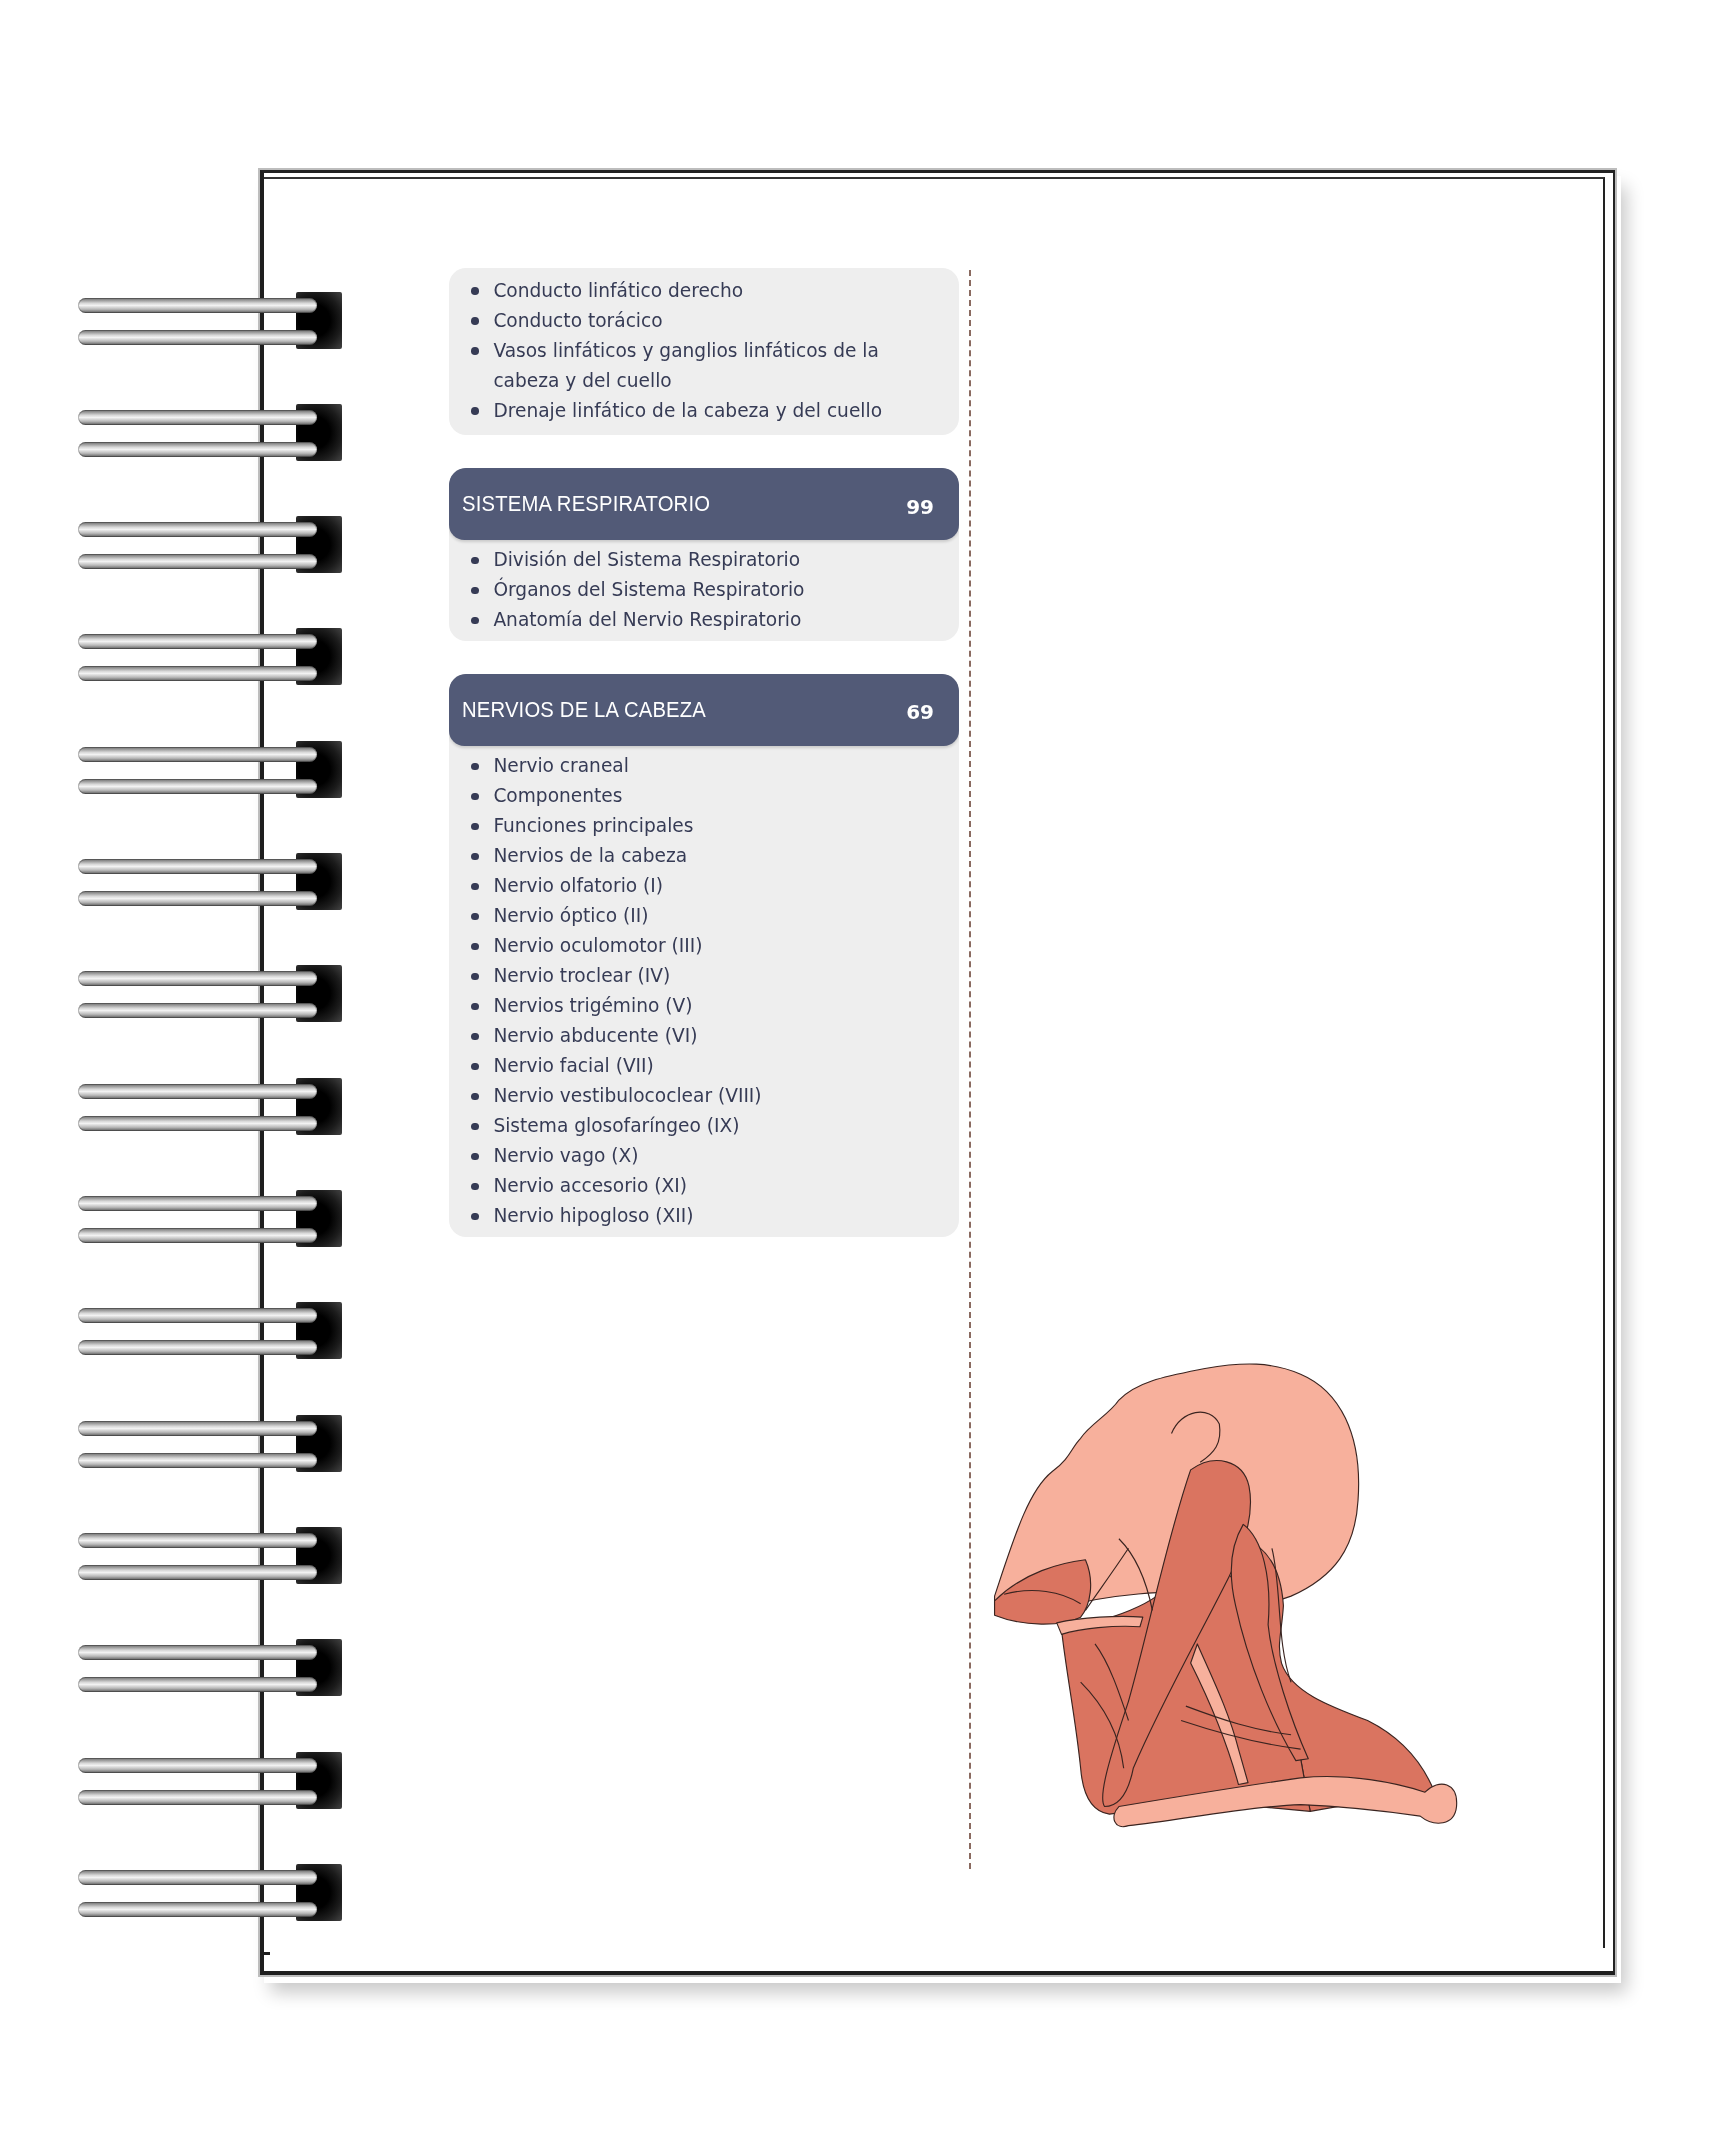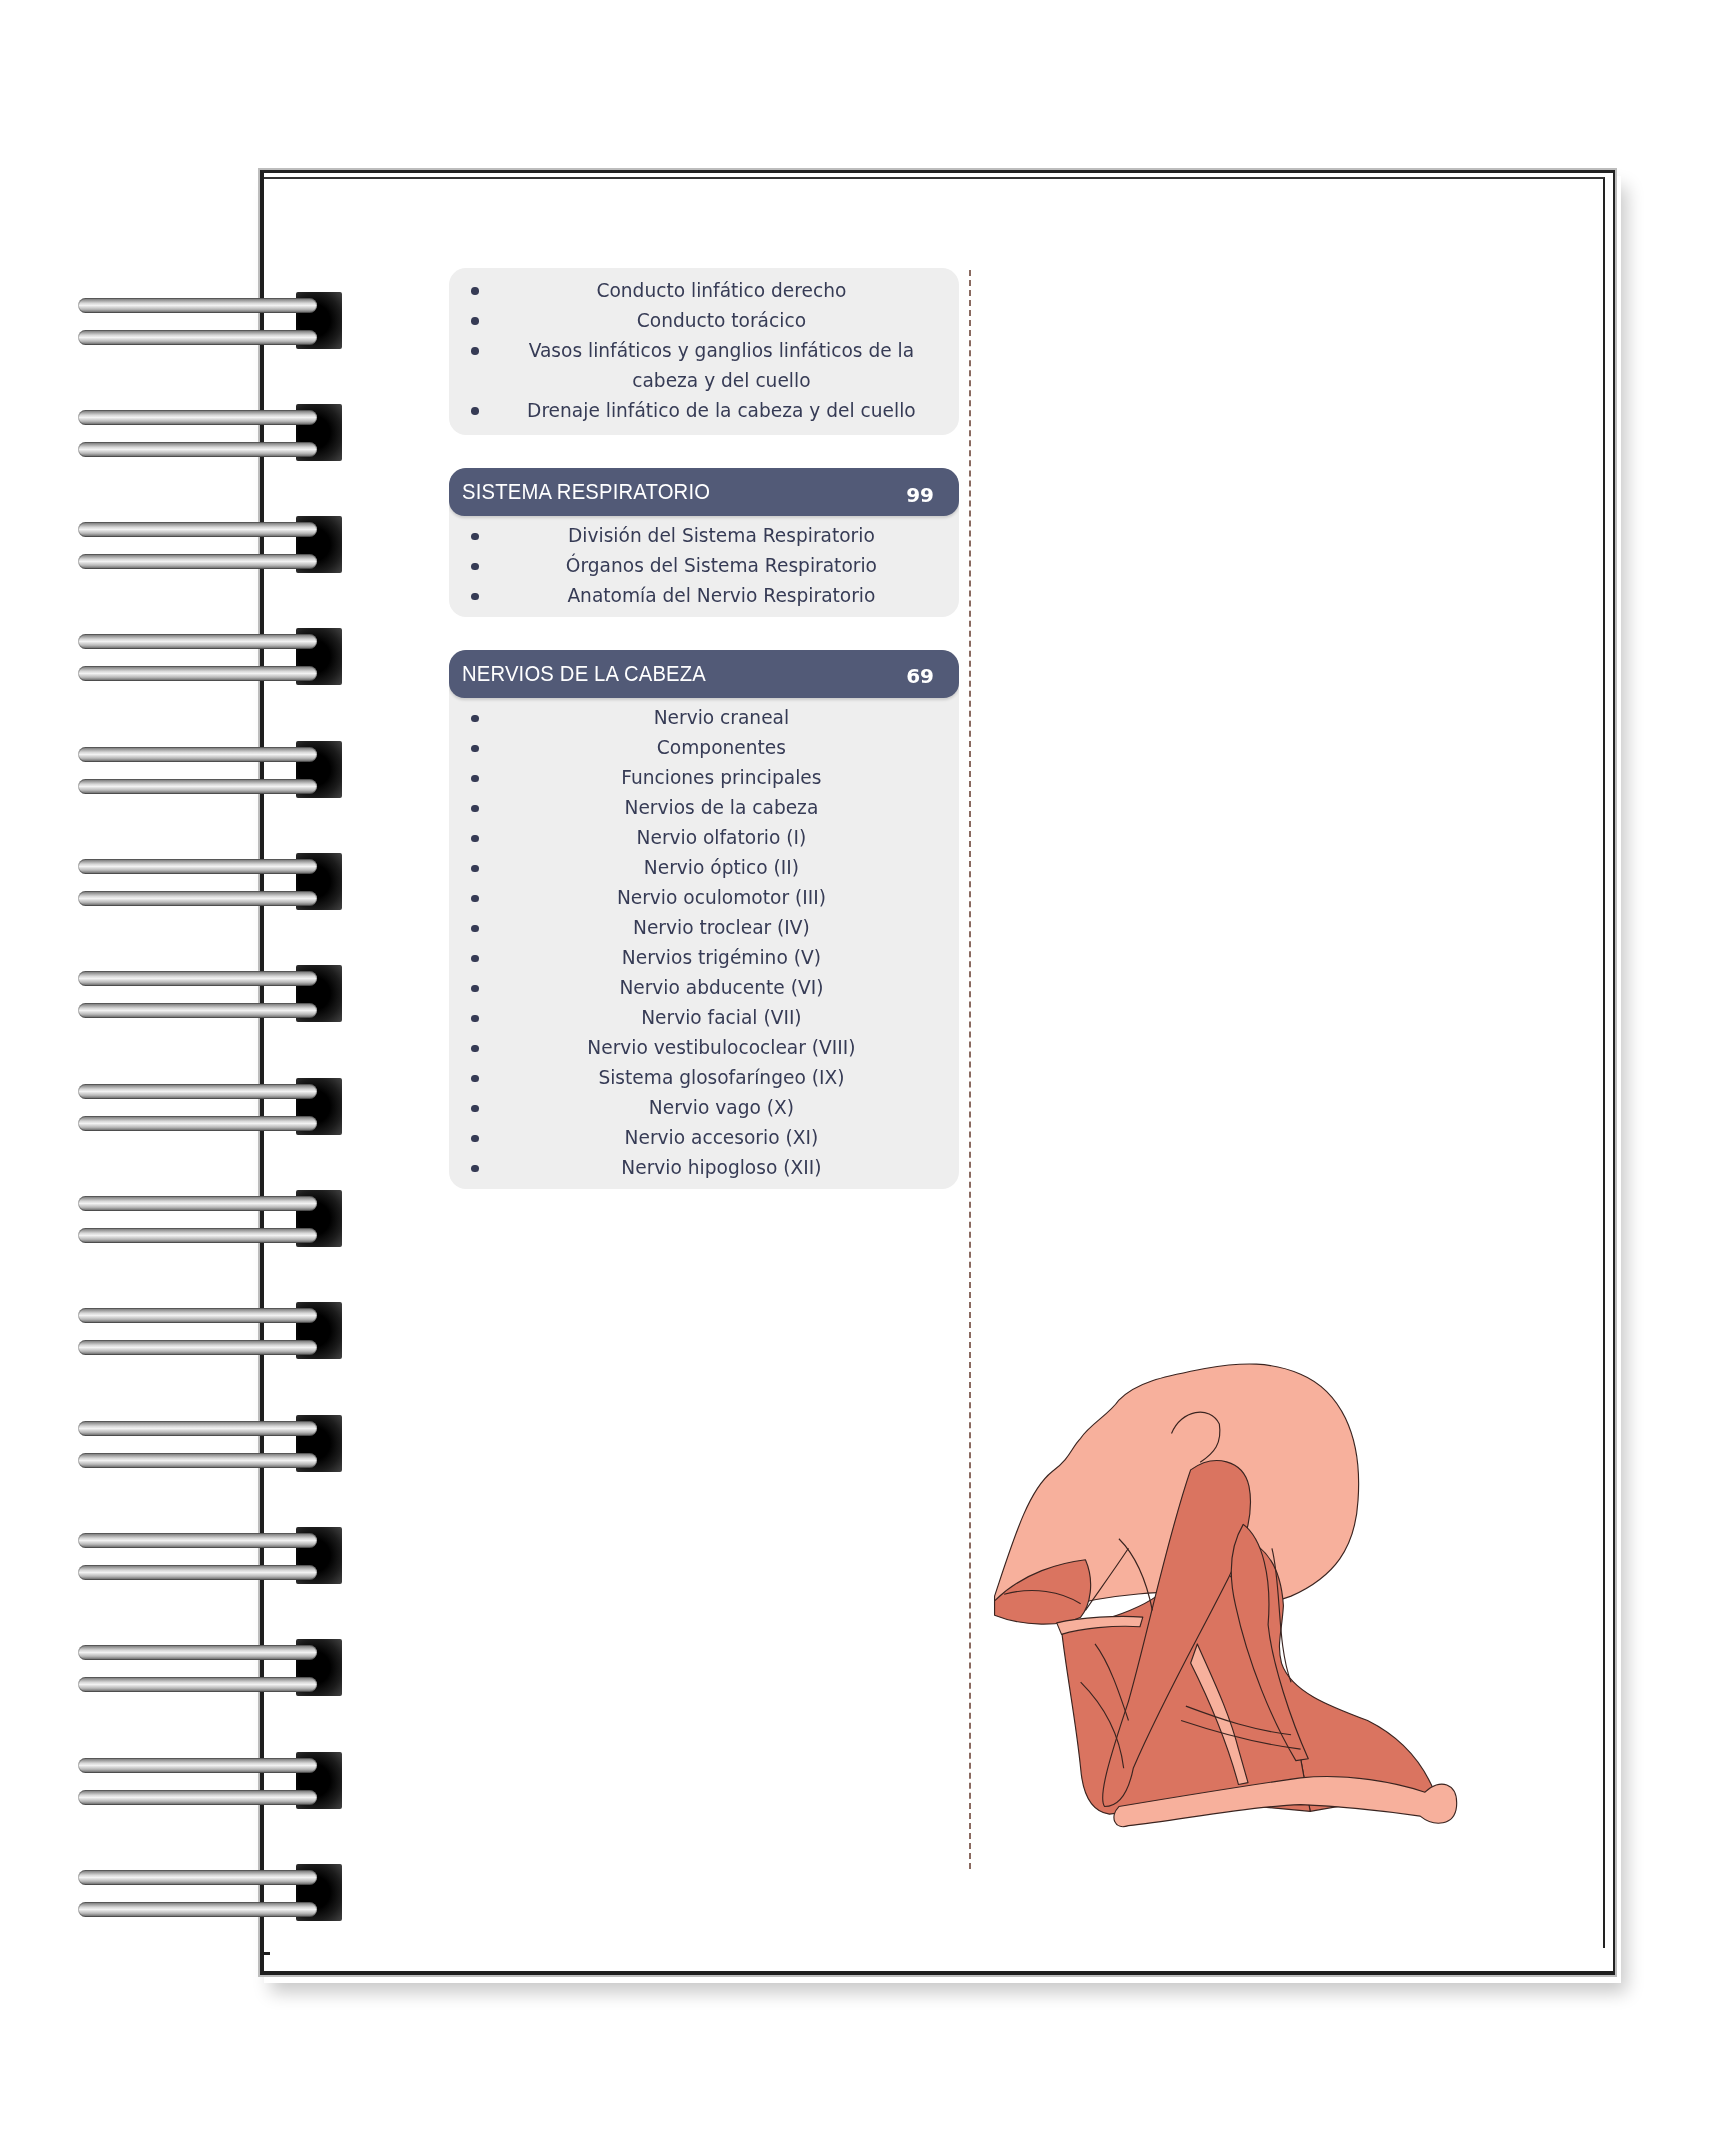--- a/index.html
+++ b/index.html
@@ -51,34 +51,34 @@
     z-index:-1;
   }
   .rings-layer { position:absolute; left:0; top:0; z-index:5; }
 
   
   .toc { position:absolute; left:449px; top:268px; width:510px; }
   .card {
     background:#eeeeee; border-radius:17px; margin-bottom:32.5px; overflow:hidden;
   }
   .card-header {
-    background:#525a77; color:#fff; height:48px; border-radius:15.3px;
+    background:#525a77; color:#fff; height:72px; border-radius:15.3px;
     display:flex; align-items:center; justify-content:space-between;
     padding:0 25px 0 13.4px; box-sizing:border-box;
     box-shadow: 0 1.9px 2.9px rgba(0,0,0,0.15);
   }
   .card-title {
     font-family:"Liberation Sans Narrow","Liberation Sans", sans-serif;
     font-size:22px; letter-spacing:0.2px; transform:scaleX(0.92); transform-origin:left center;
   }
   .card-page { font-size:20px; font-weight:bold; margin-top:5.7px; }
   .card-list { list-style:none; margin:0; padding:5.7px 9.6px 5.7px 13.4px; }
   .card-list li {
     position:relative; padding-left:31px; color:#363b55;
-    font-size:18.6px; line-height:30px;text-align:center;
+    font-size:18.6px; line-height:30px;
   }
   .card-list li::before {
     content:""; position:absolute; left:8.6px; top:11.5px; width:7.6px; height:7.6px;
     border-radius:50%; background:#363b55;
   }
   .card.continued .card-list { padding-top:7.6px; padding-bottom:9.6px; }
 
   .divider {
     position:absolute; left:969px; top:270px; height:1599px; width:0;
     border-left:2.9px dashed #8a6a60;

